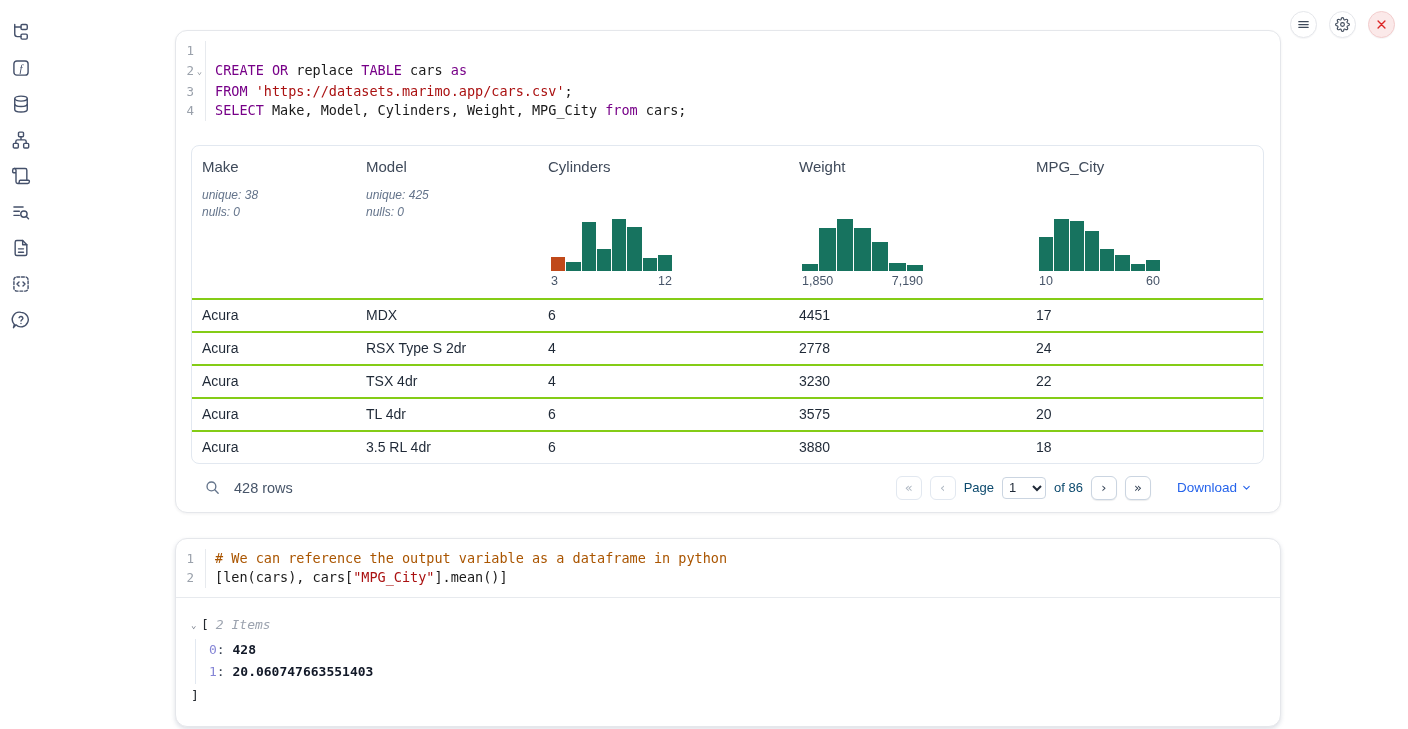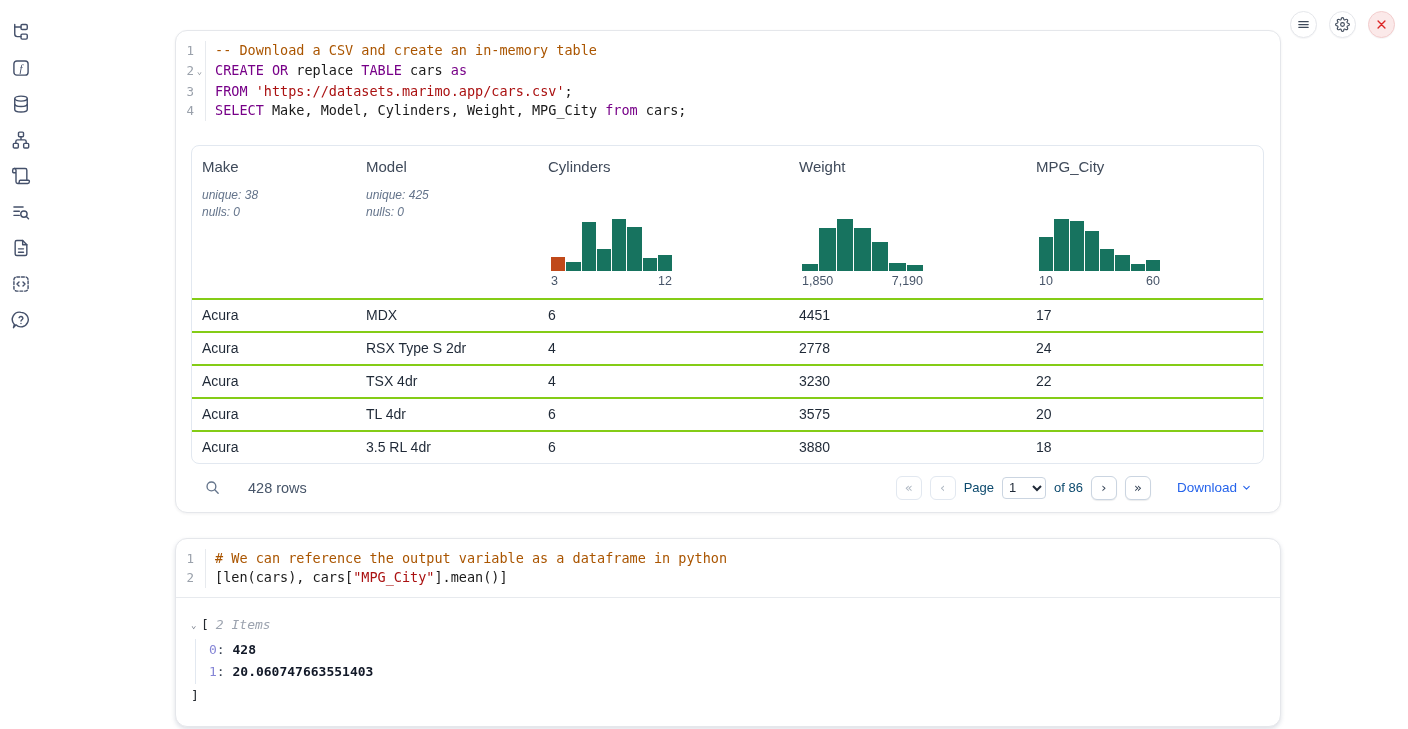--- a/index.html
+++ b/index.html
@@ -67,21 +67,21 @@
                  color:#475569; margin-top:3px; }
   .trow { height:33px; border-top:2px solid #84cc16; align-items:center;
           font-size:14px; color:#1f2937; cursor:default; }
   .trow { display:grid; grid-template-columns:164px 182px 251px 237px 1fr; }
   .tcell { padding-left:10px; overflow:hidden; white-space:nowrap; }
 
   
   .table-footer { height:48px; display:flex; align-items:center; padding:0 2px 0 13px; }
   .search-icon { color:#64748b; display:flex; }
   .search-icon svg { width:17px; height:17px; }
-  .row-count { margin-left:27px; font-size:14.5px; color:#475569; }
+  .row-count { margin-left:13px; font-size:14.5px; color:#475569; }
   .pager { margin-left:auto; display:flex; align-items:center; gap:8px; }
   .pager-btn { width:26px; height:24px; border-radius:6px; border:1px solid #cbd5e1;
                background:#fff; color:#334155; font-size:13px; display:flex;
                align-items:center; justify-content:center; cursor:pointer;
                box-shadow:0 1px 1px rgba(15,23,42,.08); font-family:"DejaVu Sans",sans-serif; }
   .pager-btn.disabled { color:#aeb7c2; border-color:#e2e8f0; box-shadow:none; }
   .page-label, .total-label { font-size:13px; color:#0c4a6e; }
   .page-select { height:22px; min-width:44px; border:1px solid #cbd5e1; border-radius:4px;
                  font-size:13px; color:#1f2937; background:#fff; padding:0 2px; }
   .download-btn { margin-left:18px; margin-right:10px; border:none; background:none;
@@ -194,21 +194,20 @@
 
 <main>
 
   <section class="cell">
     <div class="code-area">
         <div class="code-line">
           <span class="gutter">
             <span class="lnum">1</span>
             <span class="fold"></span>
           </span>
-          <span class="code-text"><span class="tok-cmt">-- Download a CSV and create an in-memory table</span></span>
         </div>
         <div class="code-line">
           <span class="gutter">
             <span class="lnum">2</span>
             <span class="fold">⌄</span>
           </span>
           <span class="code-text"><span class="tok-kw">CREATE</span><span class="tok-pln"> </span><span class="tok-kw">OR</span><span class="tok-pln"> replace </span><span class="tok-kw">TABLE</span><span class="tok-pln"> cars </span><span class="tok-kw">as</span></span>
         </div>
         <div class="code-line">
           <span class="gutter">

